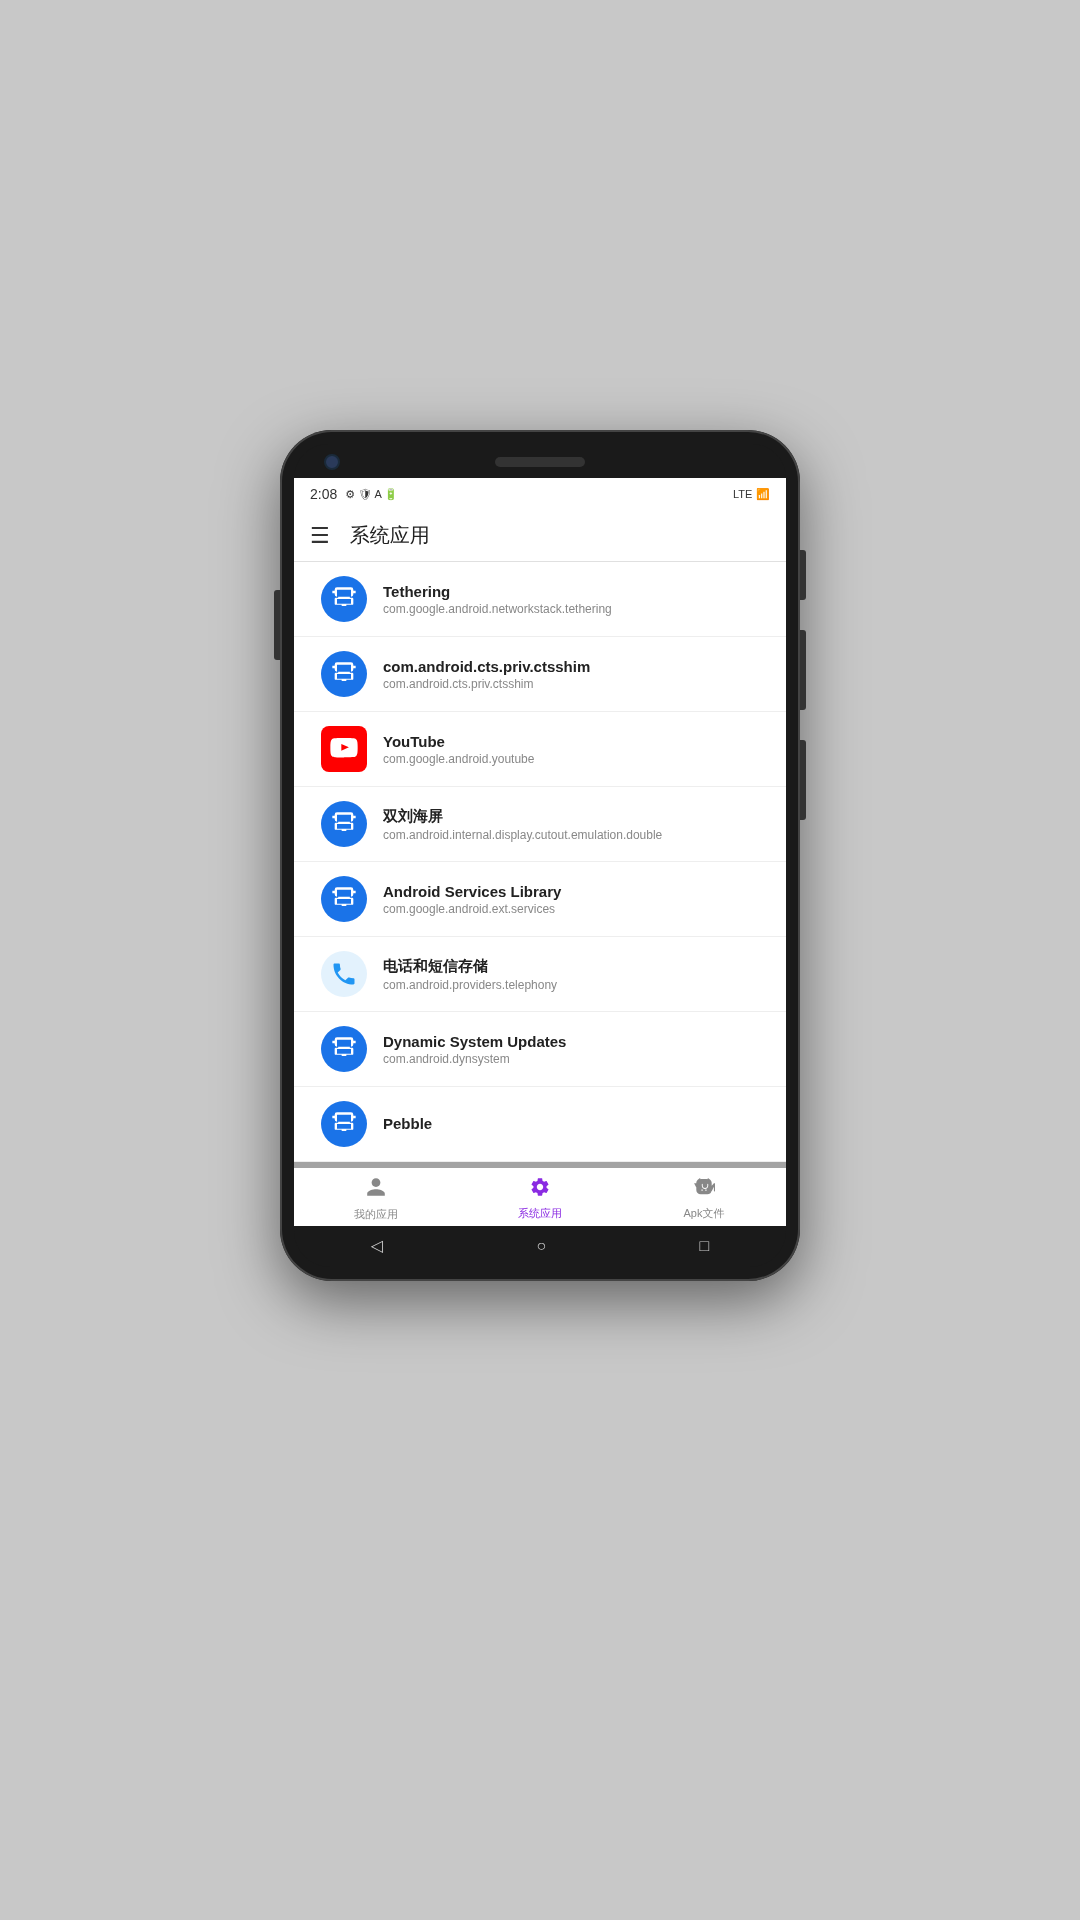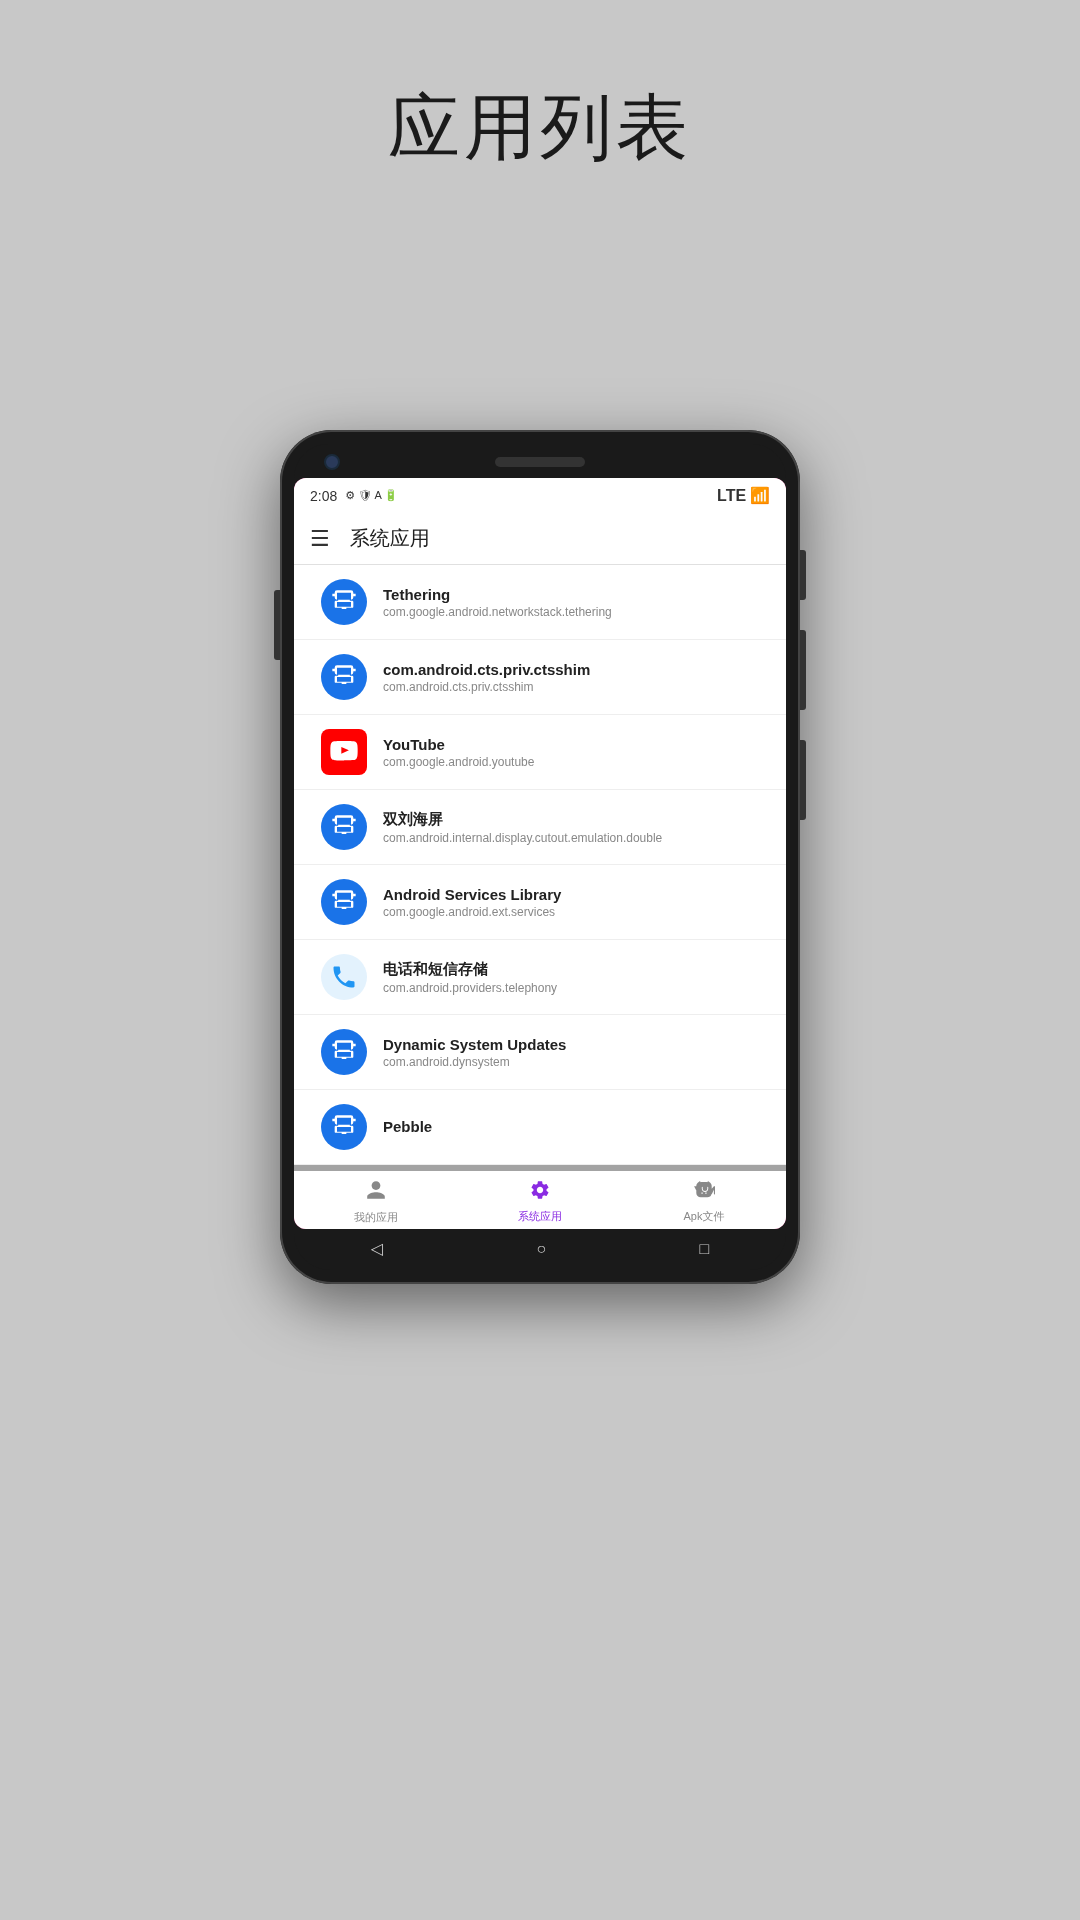--- a/index.html
+++ b/index.html
@@ -92,21 +92,21 @@
       top: 160px;
       width: 6px;
       height: 70px;
       background: #333;
       border-radius: 3px 0 0 3px;
     }
 
     
     .phone-screen {
       background: #ec4899;
-      border-radius: 12px;
+      border-radius: 0;
       overflow: hidden;
       position: relative;
     }
 
     
     .status-bar {
       background: #ffffff;
       display: flex;
       align-items: center;
       justify-content: space-between;
@@ -126,22 +126,22 @@
     .status-icons {
       display: flex;
       gap: 4px;
       align-items: center;
       font-size: 11px;
     }
     .status-right {
       display: flex;
       align-items: center;
       gap: 4px;
-      font-size: 16px;
-      font-weight: 700;
+      font-size: 11px;
+      font-weight: 400;
     }
 
     
     .app-bar {
       background: #ffffff;
       display: flex;
       align-items: center;
       padding: 12px 16px;
       border-bottom: 1px solid #e0e0e0;
     }
@@ -247,21 +247,20 @@
       font-size: 16px;
       color: #ccc;
     }
   </style>
 </head>
 <body>
 
 <div style="width:100%;height:100%;background:#c8c8c8;position:relative;">
 
   <div class="page-header">
-    <div class="page-title">应用列表</div>
   </div>
 
   <div class="phone-wrapper">
     <div class="phone-outer">
 
       <div class="side-btn-left"></div>
       <div class="side-btn-right-1"></div>
       <div class="side-btn-right-2"></div>
       <div class="side-btn-right-3"></div>
 

